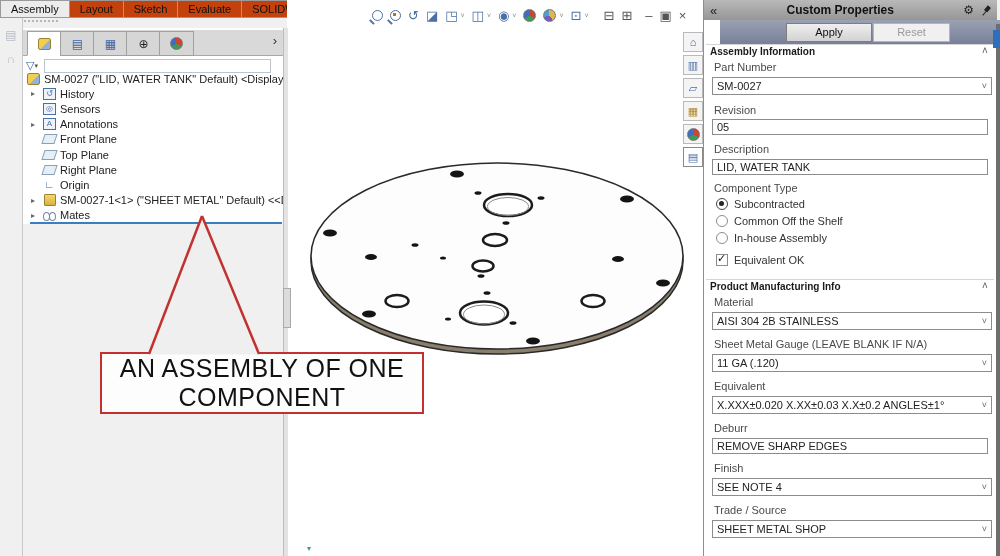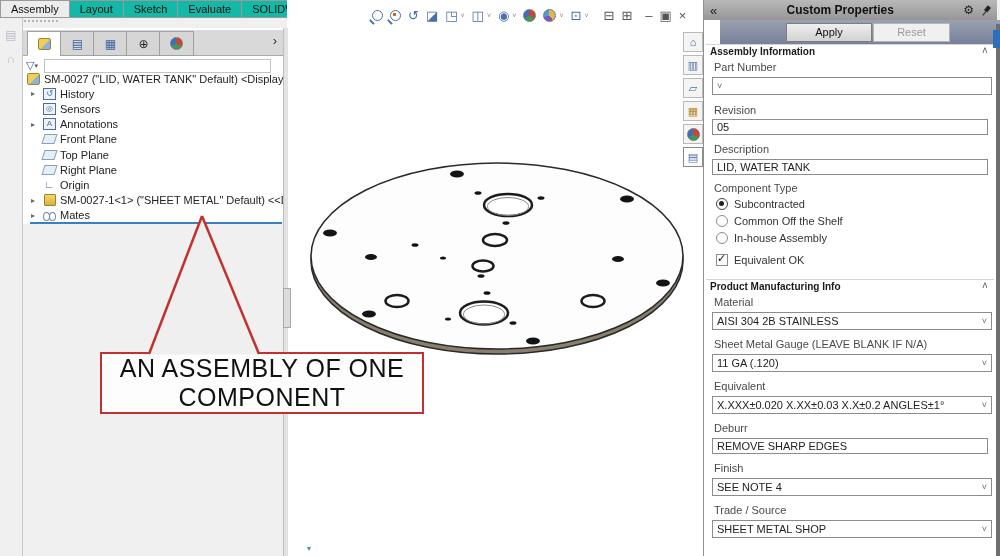--- a/index.html
+++ b/index.html
@@ -2,21 +2,21 @@
 <html><head>
 <meta charset="utf-8">
 <style>
   html,body{margin:0;padding:0;background:#e8e8e8;}
   #app{position:relative;width:1000px;height:556px;background:#f0f0f0;overflow:hidden;
        font-family:"Liberation Sans","DejaVu Sans",sans-serif;color:#222;}
   .abs{position:absolute;}
 
   
   .cmd-tabs{left:0;top:0;height:18px;display:flex;}
-  .cmd-tab{height:16px;line-height:16px;padding:0 10px;font-size:11px;background:#14b8a6;
+  .cmd-tab{height:16px;line-height:16px;padding:0 10px;font-size:11px;background:#c2410c;
            border:1px solid #9a9a9a;border-left:none;color:#111;white-space:nowrap;}
   .cmd-tab:first-child{border-left:1px solid #9a9a9a;background:#ececec;}
   .drag-dots{left:3px;top:20px;width:55px;border-top:2px dotted #b5b5b5;}
 
   
   .left-strip{left:0;top:18px;width:22px;height:538px;background:#f0f0f0;border-right:1px solid #c9c9c9;}
   .ghost-ico{display:block;margin:10px auto 0;color:#b8bcc4;font-size:12px;text-align:center;}
 
   
   .fm-panel{left:23px;top:28px;width:260px;height:528px;background:#ffffff;border-right:1px solid #a8a8a8;}
@@ -344,20 +344,21 @@
       <div class="btn apply">Apply</div>
       <div class="btn reset">Reset</div>
     </div>
 
     <div class="sec-line" style="top:44px"></div>
     <div class="sec-head" style="top:46px">Assembly Information</div>
     <div class="sec-chev" style="top:45px">˄</div>
 
     <div class="flabel" style="top:61px">Part Number</div>
     <div class="combo" style="top:77px">
+      <span class="cv">SM-0027</span>
       <span class="ca">˅</span>
     </div>
 
     <div class="flabel" style="top:104px">Revision</div>
     <input class="tin" style="top: 119px;" value="05">
 
     <div class="flabel" style="top:143px">Description</div>
     <input class="tin" style="top: 159px;" value="LID, WATER TANK">
 
     <div class="flabel" style="top:182px">Component Type</div>

